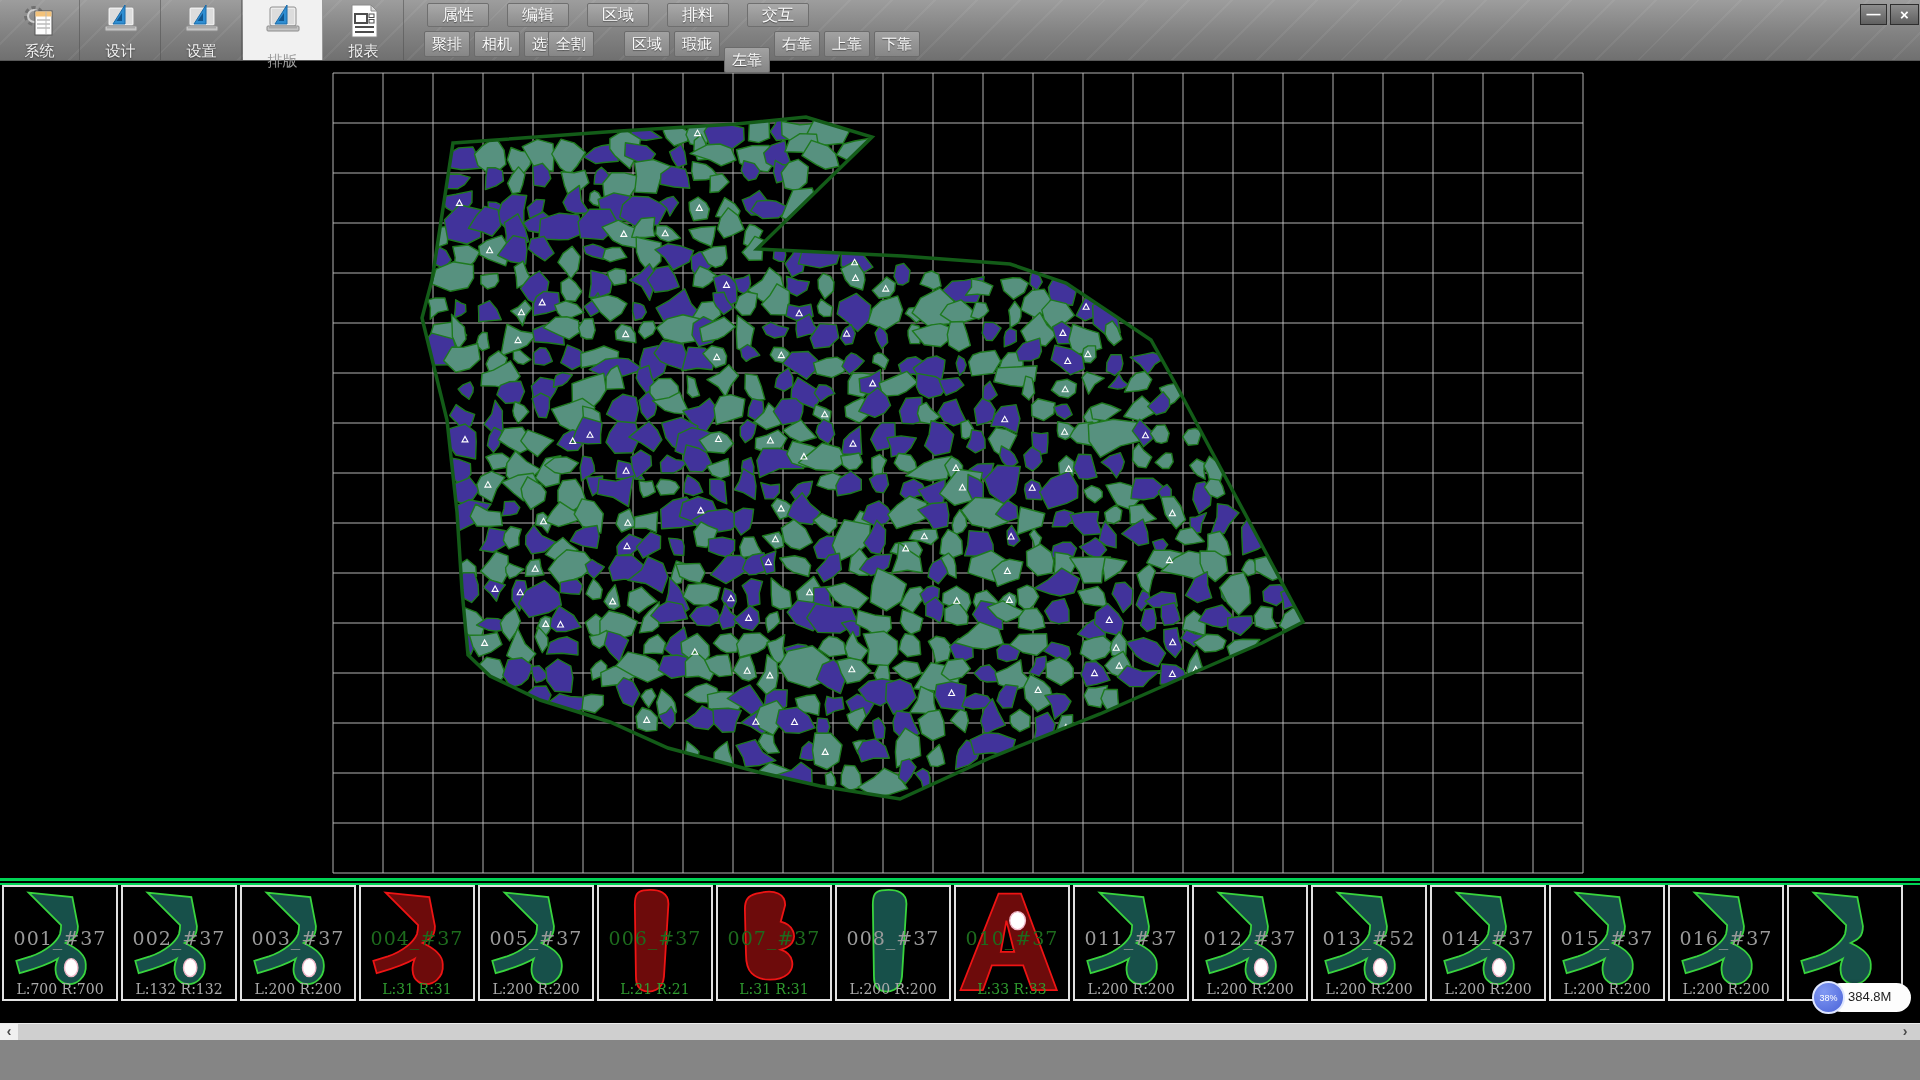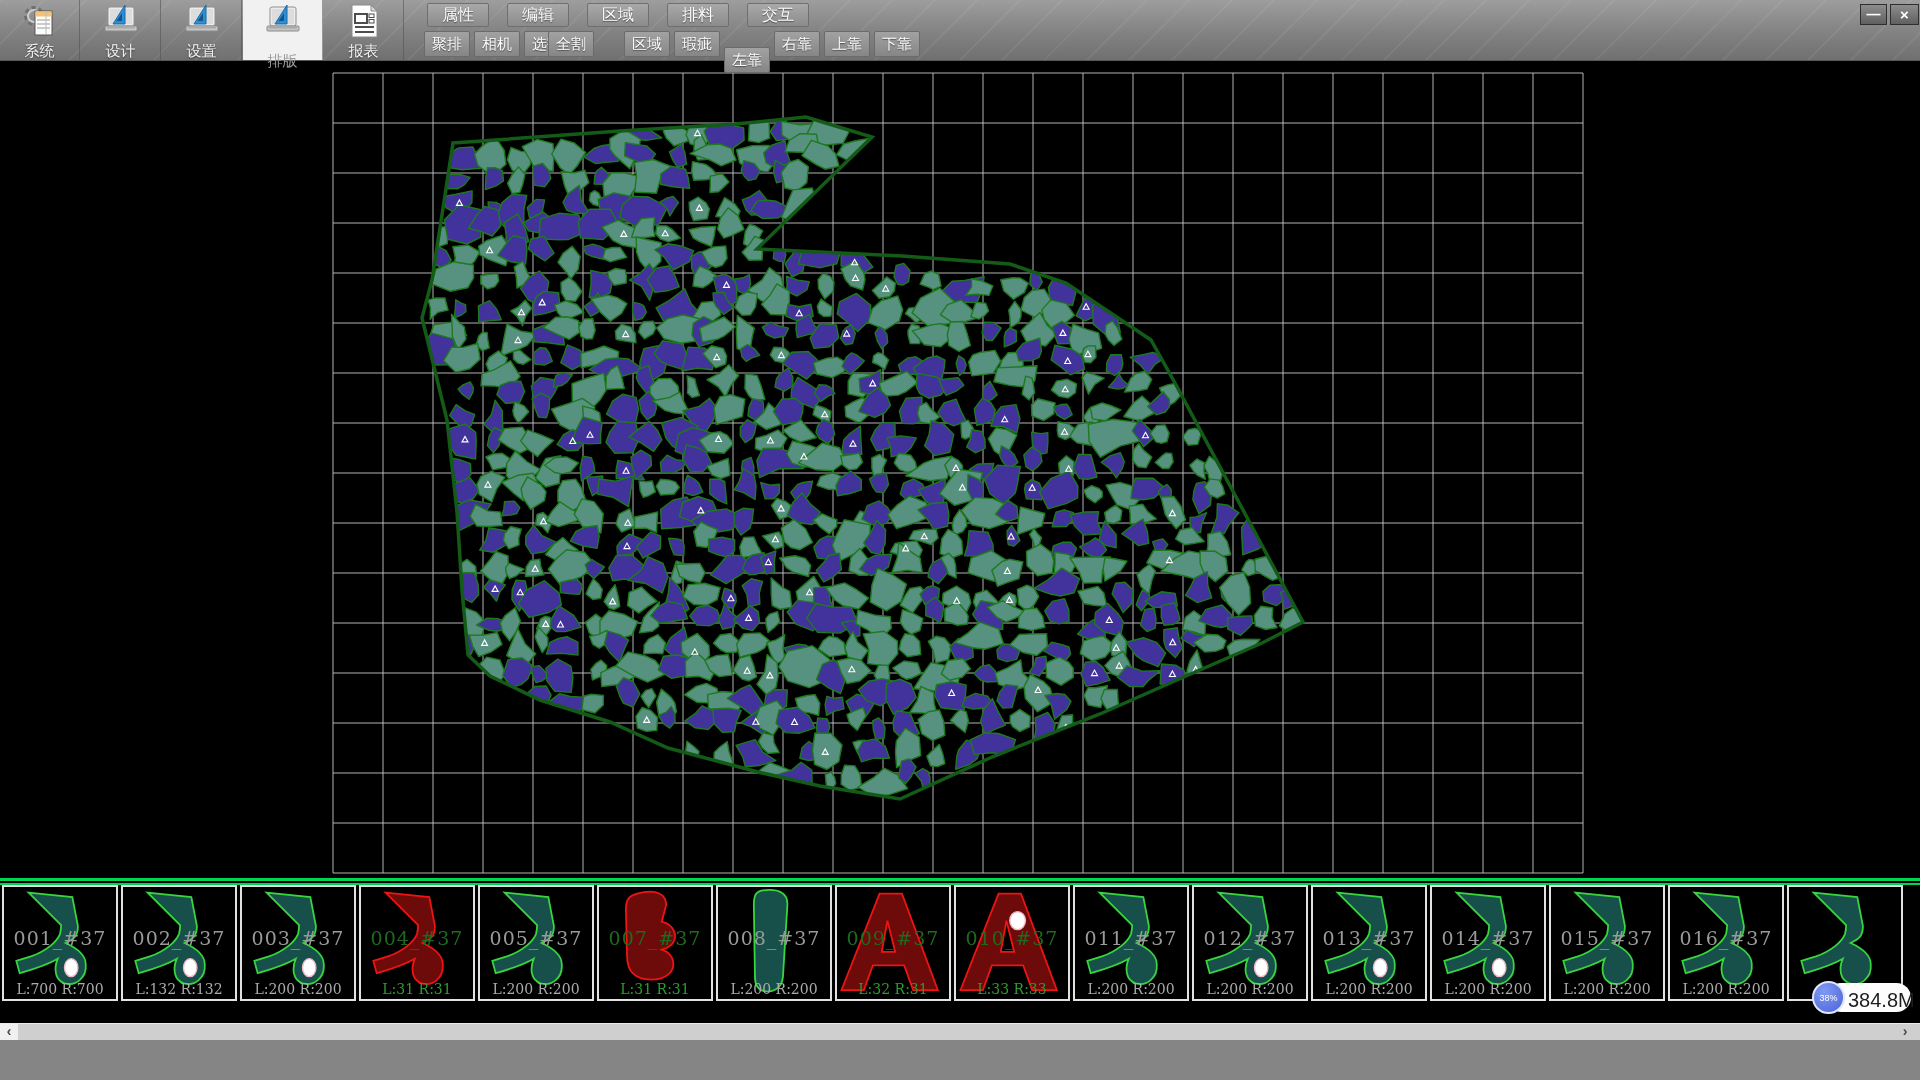--- a/index.html
+++ b/index.html
@@ -57,21 +57,21 @@
   .hs-arrow{position:absolute;top:0;width:18px;height:16px;color:#4a4a4a;font-weight:bold;
     font-size:14px;line-height:15px;text-align:center;cursor:pointer;}
   .hs-left{left:0;background:#f0f0f0;}
   .hs-right{right:6px;}
   .statusbar{position:absolute;top:1040px;left:0;width:1920px;height:40px;background:#858585;}
 
   
   .badge{position:absolute;top:981px;left:1812px;width:100px;height:33px;z-index:6;}
   .badge .pill{position:absolute;left:15px;top:2px;width:84px;height:29px;background:#fdfdfd;
     border-radius:15px;box-shadow:0 1px 4px rgba(0,0,0,.45);}
-  .badge .mem{position:absolute;left:36px;top:8px;font-size:20px;color:#1d1d1d;}
+  .badge .mem{position:absolute;left:36px;top:8px;font-size:13px;color:#1d1d1d;}
   .badge .circle{position:absolute;left:0;top:0;width:33px;height:33px;border-radius:50%;
     box-sizing:border-box;border:2px solid #dfe6ff;
     background:radial-gradient(circle at 35% 30%,#8199f3,#4a63d8);
     color:#fff;font-size:9px;display:flex;align-items:center;justify-content:center;}
 </style>
 </head>
 <body>
 
 <div class="toolbar">
   <div class="texture"></div>
@@ -907,42 +907,42 @@
       </div>
       <div class="thumb-cell">
         <svg viewBox="0 0 100 100">
           <path d="M22,5 L61,9 L66,35 C66,45 61,47 55,50 C66,55 73,62 73,69 C74,81 64,89 54,86 C46,83 44,74 48,64 C38,70 24,74 14,77 L11,66 L24,62 C38,57 47,49 50,42 C51,38 51,36 51,34 Z" fill="#17504a" stroke="#39d43e" stroke-width="1.6" fill-rule="evenodd"></path>
         </svg>
         <div class="thumb-name" style="color: rgb(154, 154, 154);">005_#37</div>
         <div class="thumb-counts" style="color: rgb(171, 171, 171);">L:200 R:200</div>
       </div>
       <div class="thumb-cell">
         <svg viewBox="0 0 100 100">
+          <path d="M40,3 C55,1 62,6 62,15 L58,80 C57,93 46,94 41,93 C36,92 33,88 33,80 L32,16 C32,7 34,4 40,3 Z" fill="#6d0b0b" stroke="#ee1414" stroke-width="1.6" fill-rule="evenodd"></path>
+        </svg>
+        <div class="thumb-name" style="color: rgb(29, 107, 29);">006_#37</div>
+        <div class="thumb-counts" style="color: rgb(47, 155, 47);">L:21 R:21</div>
+      </div>
+      <div class="thumb-cell">
+        <svg viewBox="0 0 100 100">
           <path d="M34,6 C52,1 60,7 60,16 L56,31 C68,34 70,44 66,50 C63,54 59,55 56,56 C68,60 69,72 62,78 C55,84 38,85 30,77 C26,73 25,66 25,60 L24,20 C24,11 27,8 34,6 Z" fill="#6d0b0b" stroke="#ee1414" stroke-width="1.6" fill-rule="evenodd"></path>
         </svg>
         <div class="thumb-name" style="color: rgb(29, 107, 29);">007_#37</div>
         <div class="thumb-counts" style="color: rgb(47, 155, 47);">L:31 R:31</div>
       </div>
       <div class="thumb-cell">
         <svg viewBox="0 0 100 100">
           <path d="M40,3 C55,1 62,6 62,15 L58,80 C57,93 46,94 41,93 C36,92 33,88 33,80 L32,16 C32,7 34,4 40,3 Z" fill="#17504a" stroke="#39d43e" stroke-width="1.6" fill-rule="evenodd"></path>
         </svg>
         <div class="thumb-name" style="color: rgb(154, 154, 154);">008_#37</div>
         <div class="thumb-counts" style="color: rgb(171, 171, 171);">L:200 R:200</div>
       </div>
       <div class="thumb-cell">
         <svg viewBox="0 0 100 100">
           <path d="M38,6 L58,6 L90,92 L68,92 L60,70 L32,70 L24,92 L4,92 Z M40,58 L52,58 L45,30 Z" fill="#6d0b0b" stroke="#ee1414" stroke-width="1.6" fill-rule="evenodd"></path>
-        </svg>
-        <div class="thumb-name" style="color: rgb(29, 107, 29);">009_#37</div>
-        <div class="thumb-counts" style="color: rgb(47, 155, 47);">L:32 R:31</div>
-      </div>
-      <div class="thumb-cell">
-        <svg viewBox="0 0 100 100">
-          <path d="M38,6 L58,6 L90,92 L68,92 L60,70 L32,70 L24,92 L4,92 Z M40,58 L52,58 L45,30 Z" fill="#6d0b0b" stroke="#ee1414" stroke-width="1.6" fill-rule="evenodd"></path>
           <ellipse cx="55" cy="30" rx="7" ry="8" fill="#ffffff" stroke="#f0b8c8" stroke-width="1.2"></ellipse>
         </svg>
         <div class="thumb-name" style="color: rgb(29, 107, 29);">010_#37</div>
         <div class="thumb-counts" style="color: rgb(47, 155, 47);">L:33 R:33</div>
       </div>
       <div class="thumb-cell">
         <svg viewBox="0 0 100 100">
           <path d="M22,5 L61,9 L66,35 C66,45 61,47 55,50 C66,55 73,62 73,69 C74,81 64,89 54,86 C46,83 44,74 48,64 C38,70 24,74 14,77 L11,66 L24,62 C38,57 47,49 50,42 C51,38 51,36 51,34 Z" fill="#17504a" stroke="#39d43e" stroke-width="1.6" fill-rule="evenodd"></path>
         </svg>
         <div class="thumb-name" style="color: rgb(154, 154, 154);">011_#37</div>
@@ -954,21 +954,21 @@
           <ellipse cx="60" cy="72" rx="6" ry="8" fill="#ffffff" stroke="#f0b8c8" stroke-width="1.2"></ellipse>
         </svg>
         <div class="thumb-name" style="color: rgb(154, 154, 154);">012_#37</div>
         <div class="thumb-counts" style="color: rgb(171, 171, 171);">L:200 R:200</div>
       </div>
       <div class="thumb-cell">
         <svg viewBox="0 0 100 100">
           <path d="M22,5 L61,9 L66,35 C66,45 61,47 55,50 C66,55 73,62 73,69 C74,81 64,89 54,86 C46,83 44,74 48,64 C38,70 24,74 14,77 L11,66 L24,62 C38,57 47,49 50,42 C51,38 51,36 51,34 Z" fill="#17504a" stroke="#39d43e" stroke-width="1.6" fill-rule="evenodd"></path>
           <ellipse cx="60" cy="72" rx="6" ry="8" fill="#ffffff" stroke="#f0b8c8" stroke-width="1.2"></ellipse>
         </svg>
-        <div class="thumb-name" style="color: rgb(154, 154, 154);">013_#37</div>
+        <div class="thumb-name" style="color: rgb(154, 154, 154);">013_#52</div>
         <div class="thumb-counts" style="color: rgb(171, 171, 171);">L:200 R:200</div>
       </div>
       <div class="thumb-cell">
         <svg viewBox="0 0 100 100">
           <path d="M22,5 L61,9 L66,35 C66,45 61,47 55,50 C66,55 73,62 73,69 C74,81 64,89 54,86 C46,83 44,74 48,64 C38,70 24,74 14,77 L11,66 L24,62 C38,57 47,49 50,42 C51,38 51,36 51,34 Z" fill="#17504a" stroke="#39d43e" stroke-width="1.6" fill-rule="evenodd"></path>
           <ellipse cx="60" cy="72" rx="6" ry="8" fill="#ffffff" stroke="#f0b8c8" stroke-width="1.2"></ellipse>
         </svg>
         <div class="thumb-name" style="color: rgb(154, 154, 154);">014_#37</div>
         <div class="thumb-counts" style="color: rgb(171, 171, 171);">L:200 R:200</div>
       </div>

